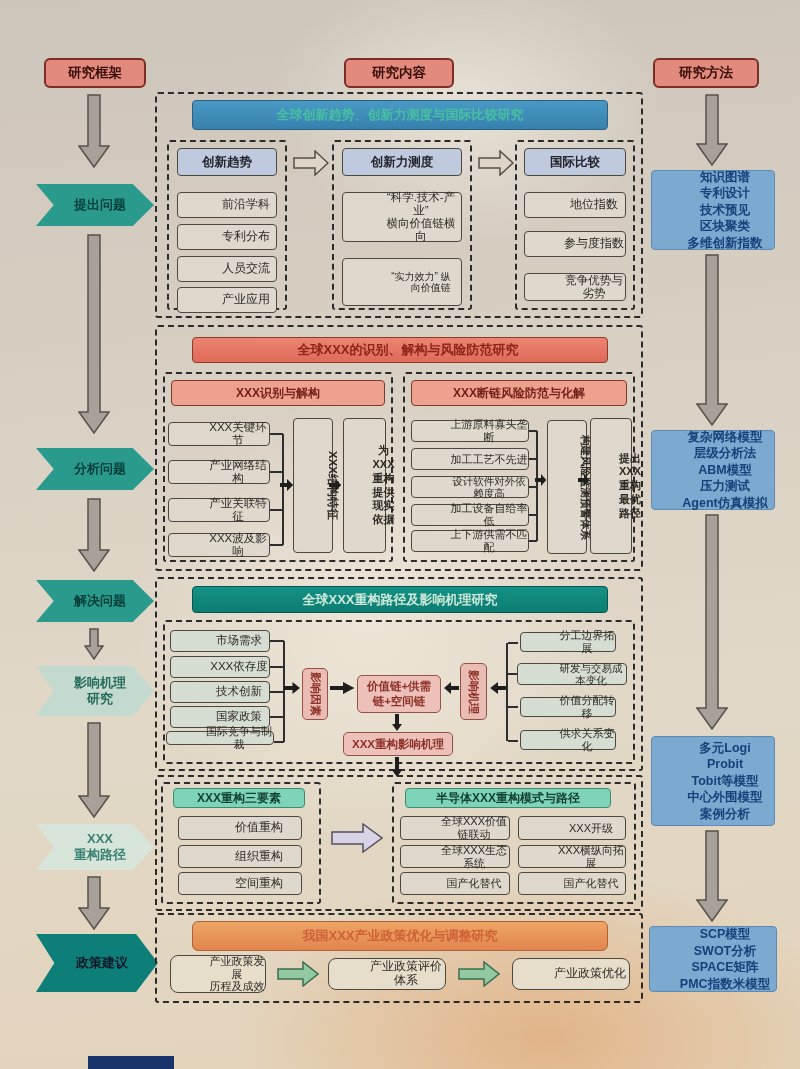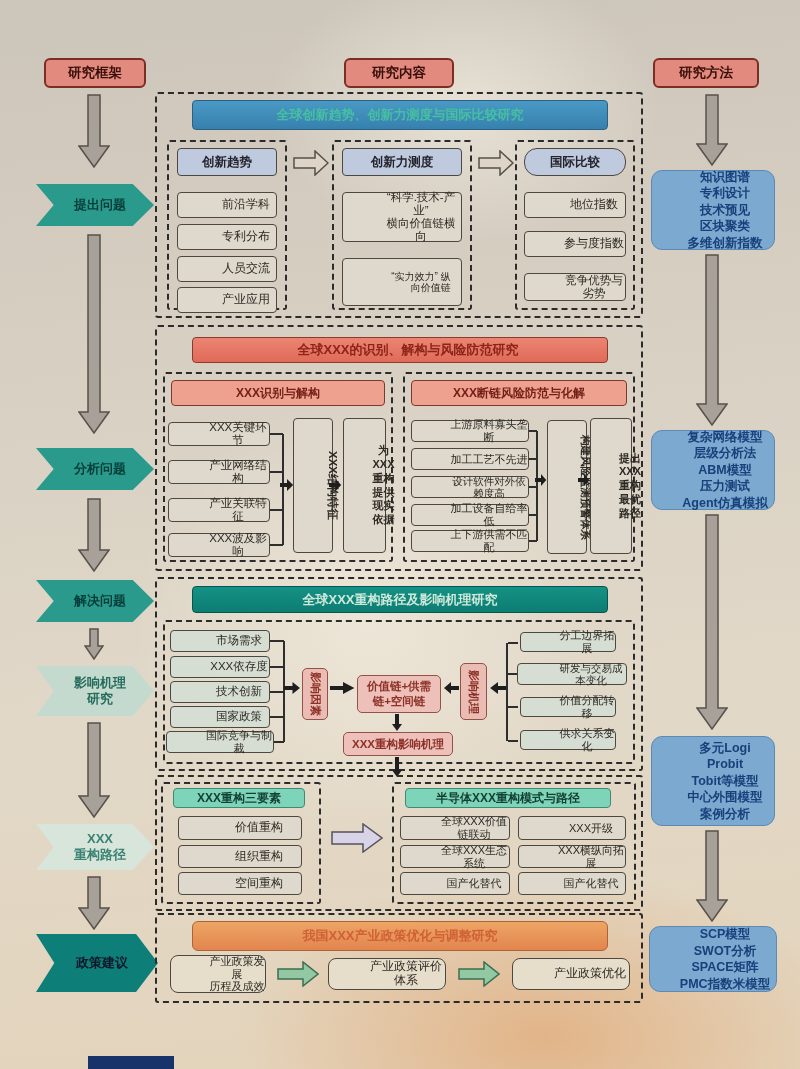--- a/index.html
+++ b/index.html
@@ -11,21 +11,21 @@
       radial-gradient(ellipse 35% 18% at 58% 10%, rgba(255,250,240,.5), transparent 70%),
       linear-gradient(175deg,#ccc5b9 0%,#d8d0c3 35%,#e1d8c8 65%,#e4d4bb 100%);}
   .abs{position:absolute;box-sizing:border-box;}
   .dash{border:2px dashed #2b2b2b;border-radius:3px;}
   .flex{display:flex;align-items:center;justify-content:center;text-align:center;}
   .pre{white-space:pre-line;}
   .titlebar{font-weight:bold;font-size:13px;border-radius:4px;}
   .item{background:#ded9cc;border:1.5px solid #4c473f;border-radius:4px;font-size:12px;color:#2d2a24;line-height:1.15;padding-left:38px;}
   .hdr-red{background:#e18a7d;border:2px solid #7c2e24;border-radius:6px;color:#3a0f0a;font-weight:bold;font-size:13.5px;}
   .chev{clip-path:polygon(0 0,82% 0,100% 50%,82% 100%,0 100%,15% 50%);font-weight:bold;font-size:13px;line-height:1.2;padding-left:10px;}
-  .mbox{background:#7ba9d0;border:1px solid #5d89b4;border-radius:11px;color:#18407a;font-weight:bold;font-size:12.5px;line-height:1.32;padding-left:24px;}
+  .mbox{background:#7ba9d0;border:1px solid #5d89b4;border-radius:4px;color:#18407a;font-weight:bold;font-size:12.5px;line-height:1.32;padding-left:24px;}
   .vrot{writing-mode:vertical-rl;text-orientation:sideways;}
   .pinkbar{background:linear-gradient(180deg,#ec8472,#e06a58);color:#8c2418;padding-left:16px;}
   .subhdr-salmon{background:#efa18f;border:1.5px solid #7c3a2c;border-radius:4px;color:#731f16;font-weight:bold;font-size:12px;}
   .subhdr-mint{background:#7ed4b8;border:1.5px solid #3f8a72;border-radius:4px;color:#123f33;font-weight:bold;font-size:12px;}
   .colhdr{background:#c0cadf;border:1.5px solid #4c473f;border-radius:4px;font-weight:bold;font-size:12.5px;color:#23242c;text-align:center;}
   .pink{background:#eabcb4;border:1.5px solid #935248;color:#8c3127;border-radius:5px;font-weight:bold;}
   .greenitem{background:#d6ddd2;}
   .spine{border-left:2px solid #2e2e2e;}
   .stub{border-top:2px solid #2e2e2e;}
 </style>
@@ -116,21 +116,21 @@
   <div class="abs flex item pre" style="left:342px;top:192px;width:120px;height:50px;font-size:11.5px;">“科学.技术-产业”
 横向价值链横向</div>
   <div class="abs flex item pre" style="left:342px;top:258px;width:120px;height:48px;font-size:10px;text-align:right;">“实力效力” 纵
 向价值链</div>
 
   <svg class="abs" style="left:478px;top:150px;" width="36" height="26">
       <polygon points="1,8 22,8 22,1 35,13 22,25 22,18 1,18" fill="#ded5c6" stroke="#55504a" stroke-width="1.5"></polygon>
     </svg>
 
   <div class="abs dash" style="left:515px;top:140px;width:120px;height:170px;"></div>
-  <div class="abs flex colhdr" style="left:524px;top:148px;width:102px;height:28px;border-radius:13px;">国际比较</div>
+  <div class="abs flex colhdr" style="left:524px;top:148px;width:102px;height:28px;">国际比较</div>
   <div class="abs flex item" style="left:524px;top:192px;width:102px;height:26px;">地位指数</div>
   <div class="abs flex item" style="left:524px;top:231px;width:102px;height:26px;">参与度指数</div>
   <div class="abs flex item" style="left:524px;top:273px;width:102px;height:28px;font-size:11.5px;">竞争优势与劣势</div>
 
   <div class="abs dash" style="left:155px;top:325px;width:488px;height:246px;"></div>
   <div class="abs flex titlebar pinkbar" style="left:192px;top:337px;width:416px;height:26px;border:1px solid #8c3a2c;">全球XXX的识别、解构与风险防范研究</div>
 
   <div class="abs dash" style="left:163px;top:372px;width:230px;height:190px;"></div>
   <div class="abs flex subhdr-salmon" style="left:171px;top:380px;width:214px;height:26px;">XXX识别与解构</div>
   <div class="abs flex item" style="left:168px;top:422px;width:102px;height:24px;font-size:11.5px;">XXX关键环节</div>
@@ -183,21 +183,21 @@
 路径</div>
 
   <div class="abs dash" style="left:155px;top:577px;width:488px;height:194px;"></div>
   <div class="abs flex titlebar" style="left:192px;top:586px;width:416px;height:27px;background:linear-gradient(180deg,#159185,#0c7d72);color:#cfe9da;border:1px solid #07564e;">全球XXX重构路径及影响机理研究</div>
   <div class="abs dash" style="left:163px;top:620px;width:472px;height:144px;"></div>
 
   <div class="abs flex item greenitem" style="left:170px;top:630px;width:100px;height:22px;font-size:11.5px;">市场需求</div>
   <div class="abs flex item greenitem" style="left:170px;top:656px;width:100px;height:22px;font-size:11.5px;">XXX依存度</div>
   <div class="abs flex item greenitem" style="left:170px;top:681px;width:100px;height:22px;font-size:11.5px;">技术创新</div>
   <div class="abs flex item greenitem" style="left:170px;top:706px;width:100px;height:22px;font-size:11.5px;">国家政策</div>
-  <div class="abs flex item greenitem" style="left:166px;top:731px;width:108px;height:22px;font-size:11px;">国际竞争与制裁</div>
+  <div class="abs flex item greenitem" style="left:166px;top:731px;width:108px;height:14px;font-size:11px;">国际竞争与制裁</div>
   <div class="abs spine" style="left:283px;top:641px;height:101px;"></div>
   <div class="abs stub" style="left:270px;top:640px;width:14px;"></div>
   <div class="abs stub" style="left:270px;top:666px;width:14px;"></div>
   <div class="abs stub" style="left:270px;top:691px;width:14px;"></div>
   <div class="abs stub" style="left:270px;top:716px;width:14px;"></div>
   <div class="abs stub" style="left:274px;top:741px;width:10px;"></div>
   <svg class="abs" style="left:284px;top:681px;" width="17" height="14" viewBox="0 0 16 14" preserveAspectRatio="none">
       <polygon points="0,5 8,5 8,1 15,7 8,13 8,9 0,9" fill="#1e1e1e"></polygon>
     </svg>
   <div class="abs flex pink vrot" style="left:302px;top:668px;width:26px;height:52px;font-size:11px;">影响因素</div>

